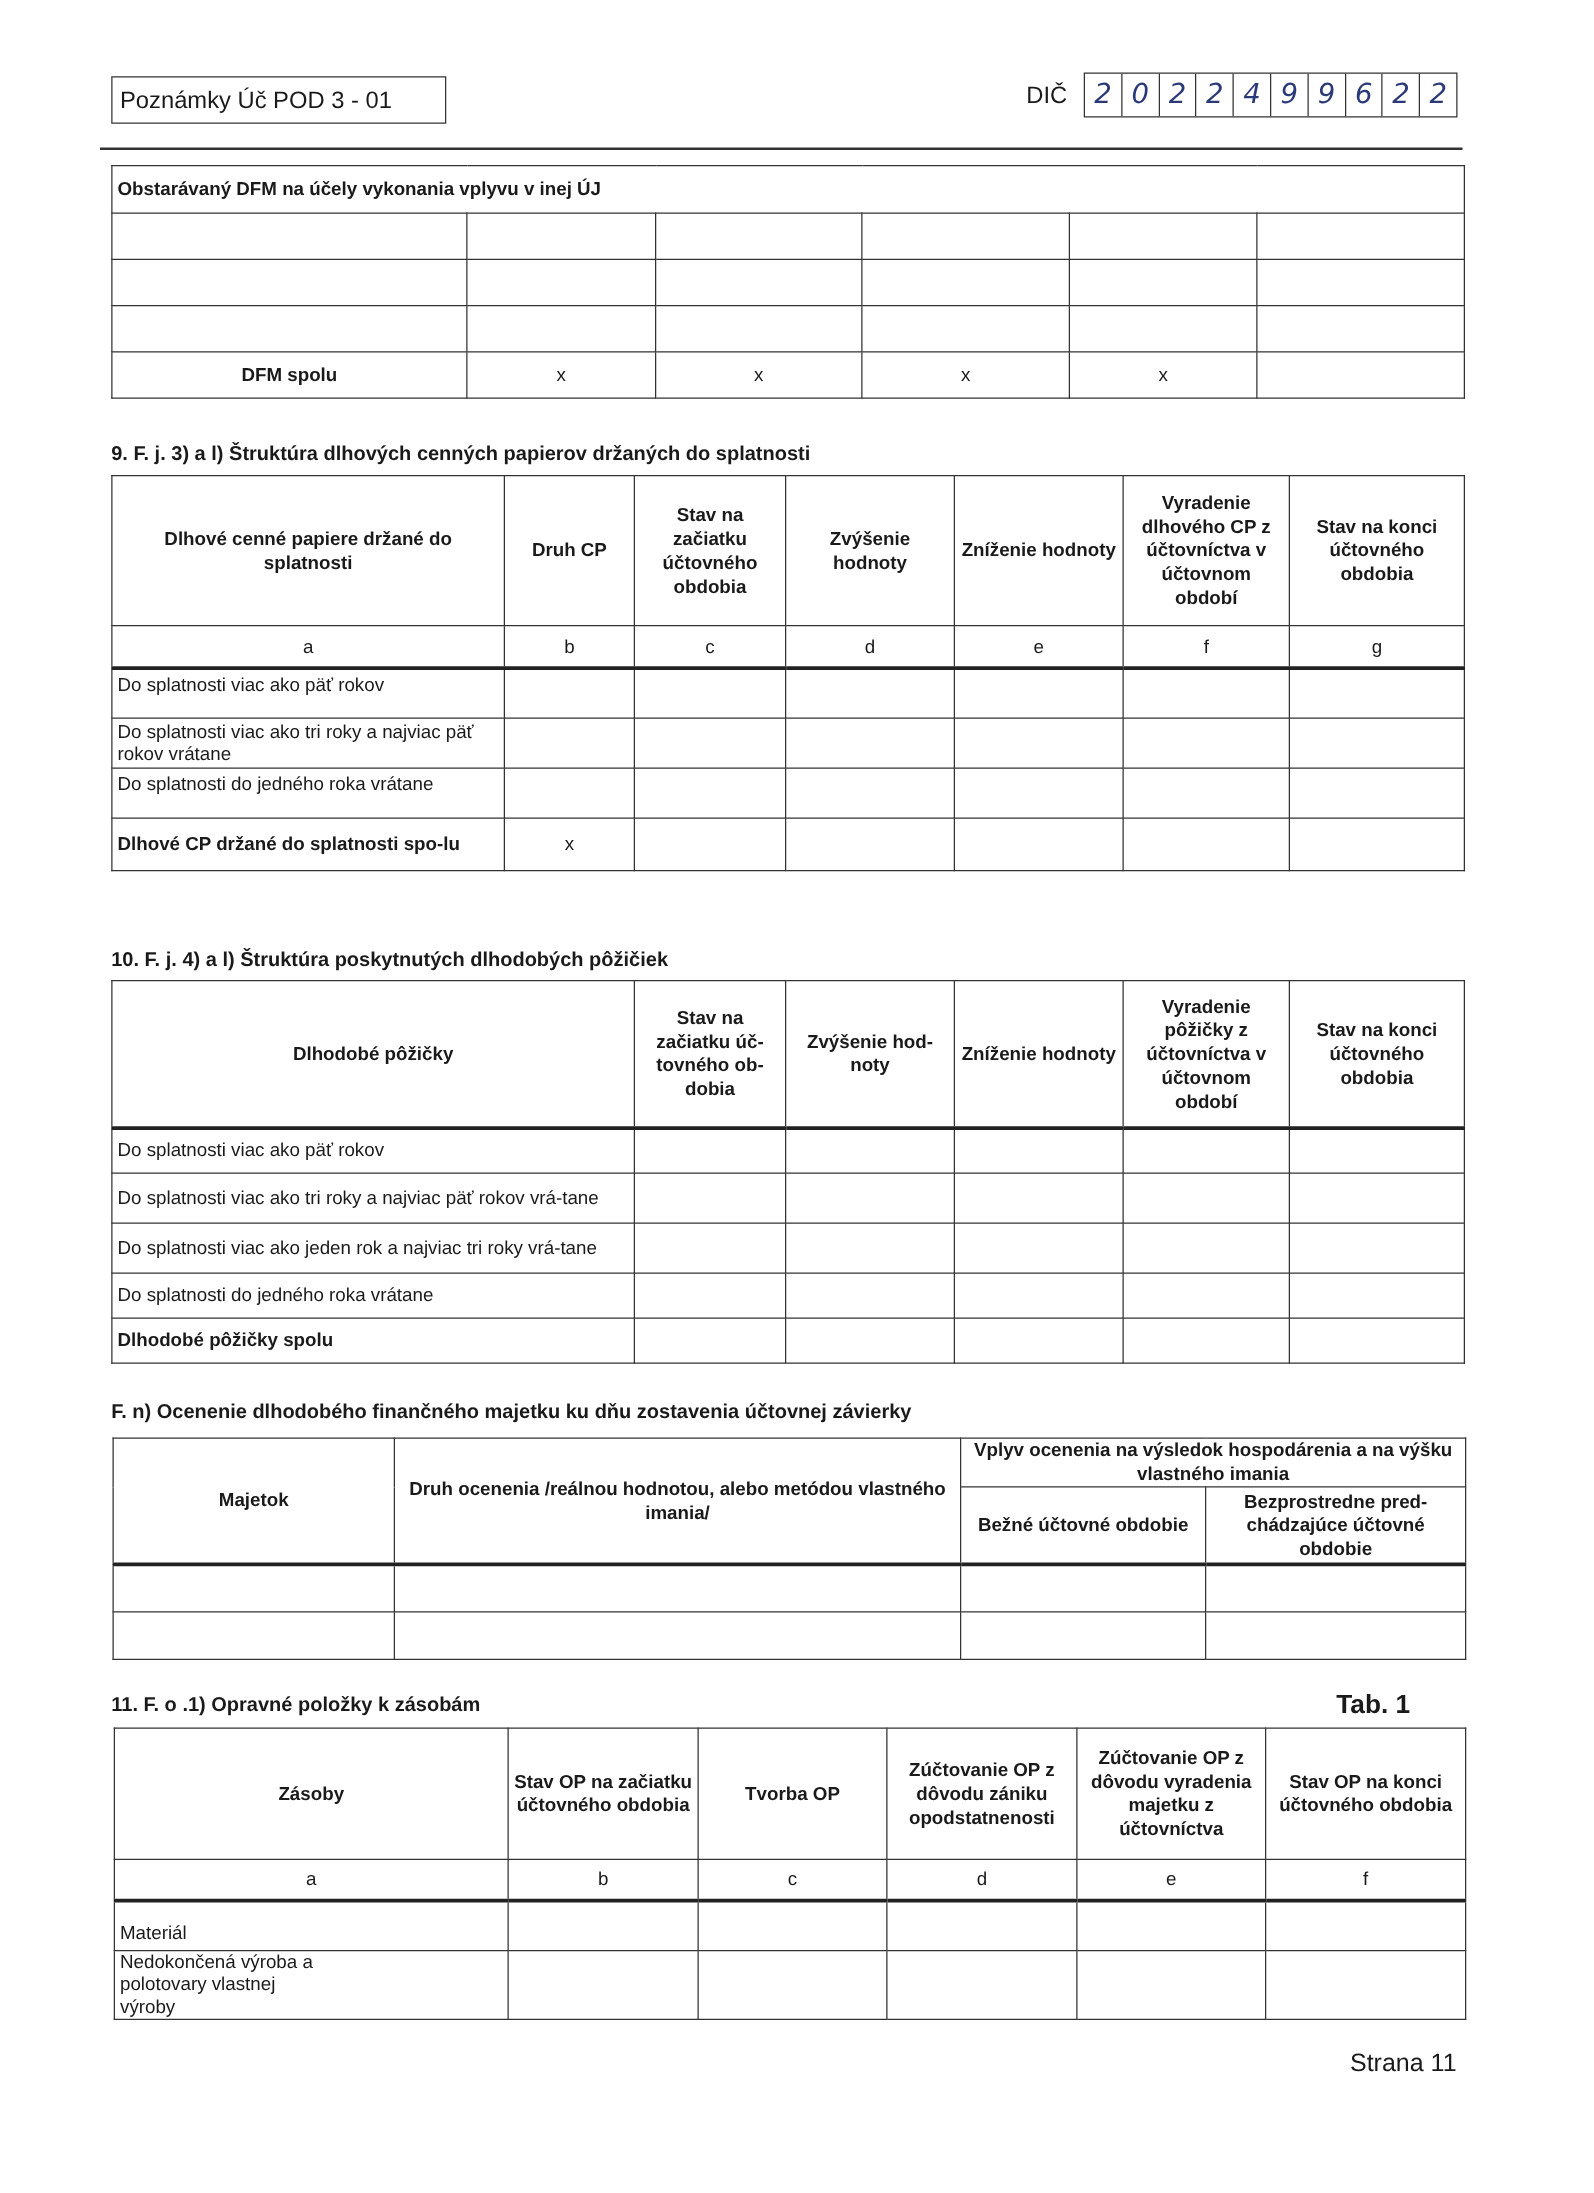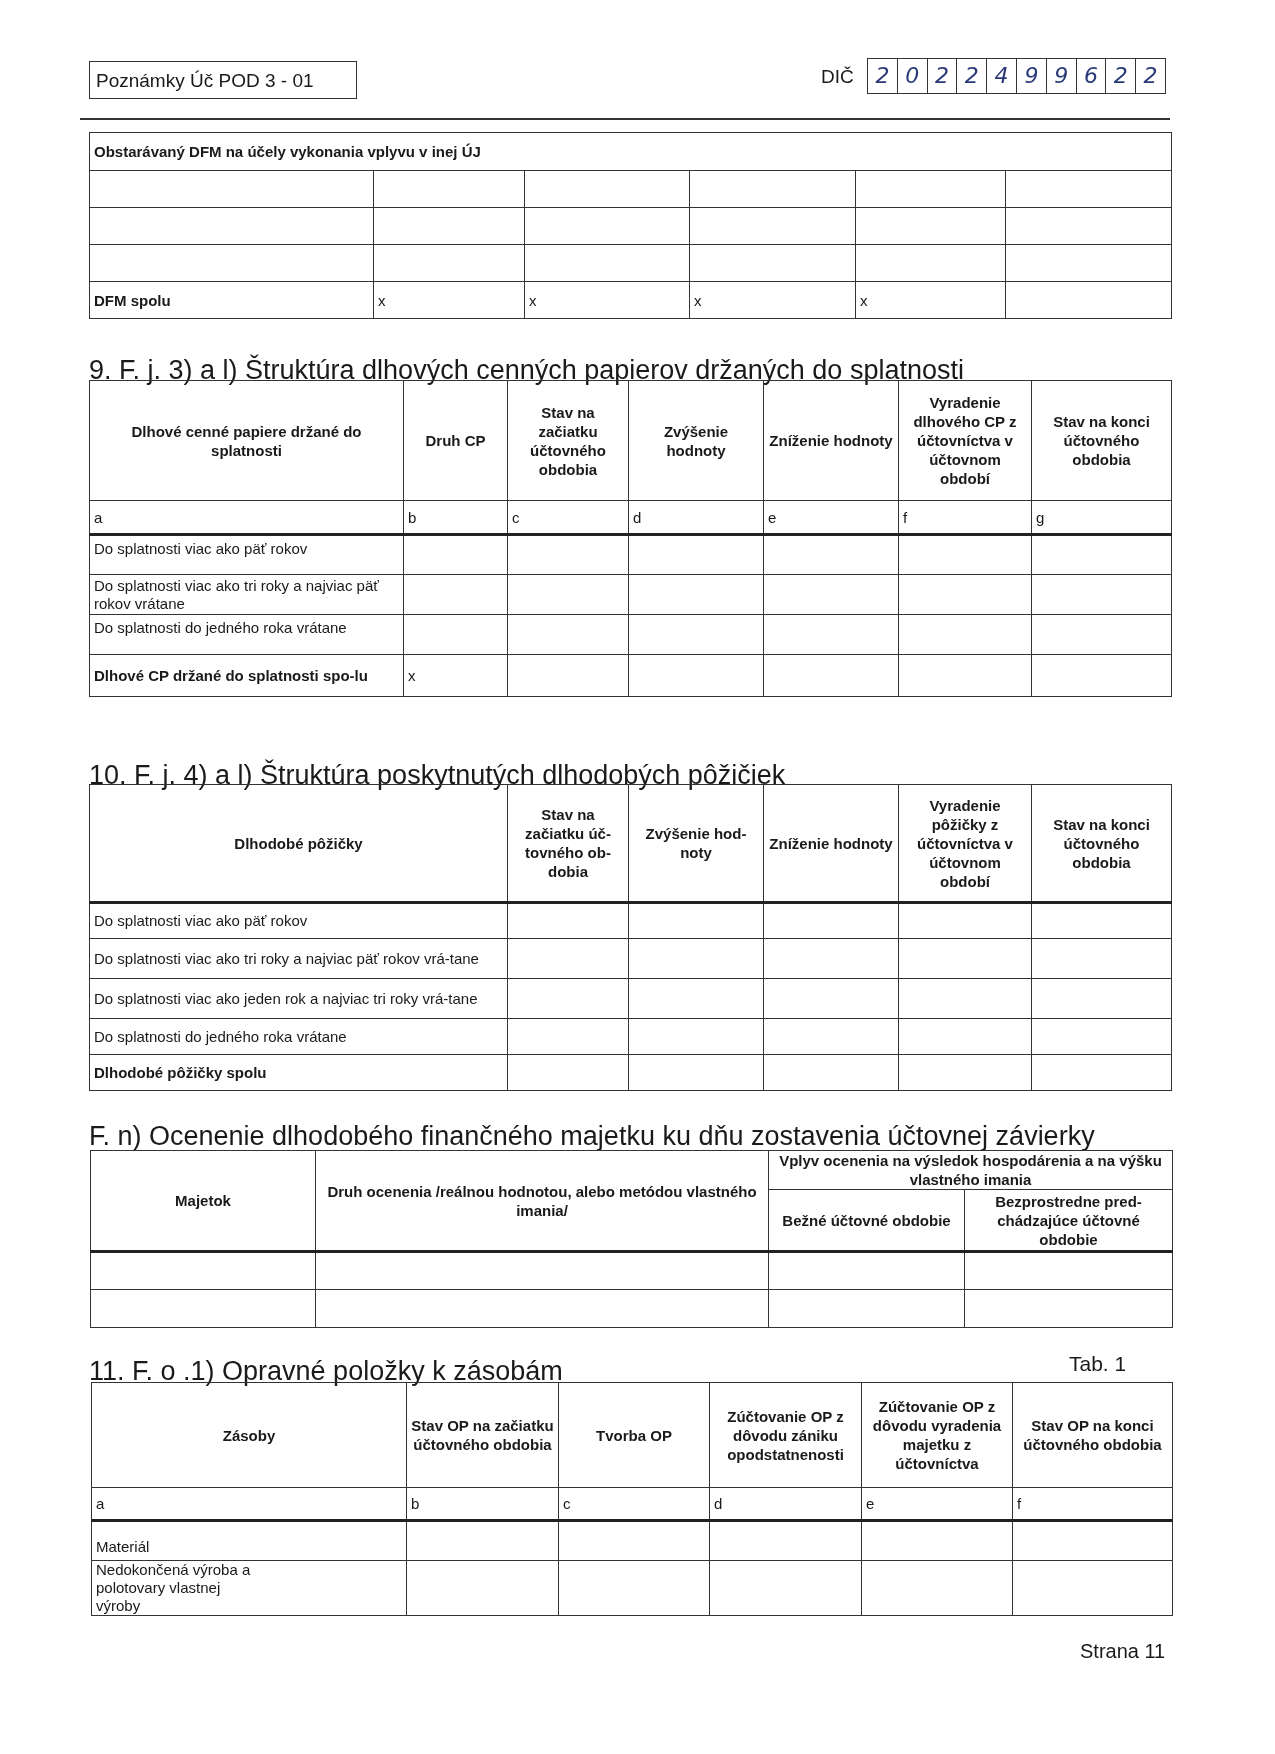--- a/index.html
+++ b/index.html
@@ -10,26 +10,26 @@
          font-size:19px; line-height:38px; padding-left:6px; box-sizing:border-box; }
   .dic-label { left:821px; top:66px; font-size:19px; }
   .dic-boxes { left:867px; top:58px; display:flex; border:1.5px solid #333; height:34px; }
   .dic-digit { width:28.8px; border-right:1.2px solid #333; font-family:"DejaVu Sans", sans-serif;
          font-size:22px; color:#2a3a78; text-align:center; line-height:34px; font-style:italic; }
   .dic-digit:last-child { border-right:none; }
   .top-rule { left:80px; top:118px; width:1090px; height:0; border-top:2px solid #333; }
   table { border-collapse:collapse; table-layout:fixed; }
   td, th { border:1.3px solid #333; padding:0 4px; font-size:15px; vertical-align:middle; }
   th { font-weight:bold; text-align:center; font-size:15px; line-height:19px; }
-  .sec-title { font-size:27px; font-weight:normal; }
+  .sec-title { font-size:16px; font-weight:bold; }
   .thick-bottom th, .thick-bottom td { border-bottom:3px solid #222; }
   .lbl { text-align:left; font-size:15px; line-height:18px; }
-  .ctr { text-align:left; }
+  .ctr { text-align:center; }
   .bold { font-weight:bold; }
-  .tab-label { font-size:21px; font-weight:normal; }
+  .tab-label { font-size:21px; font-weight:bold; }
   .page-num { font-size:20px; }
 </style>
 </head>
 <body>
 
 <div class="abs doc-title-box">Poznámky Úč POD 3 - 01</div>
 <div class="abs dic-label">DIČ</div>
 <div class="abs dic-boxes">
   <div class="dic-digit">2</div>
   <div class="dic-digit">0</div>

